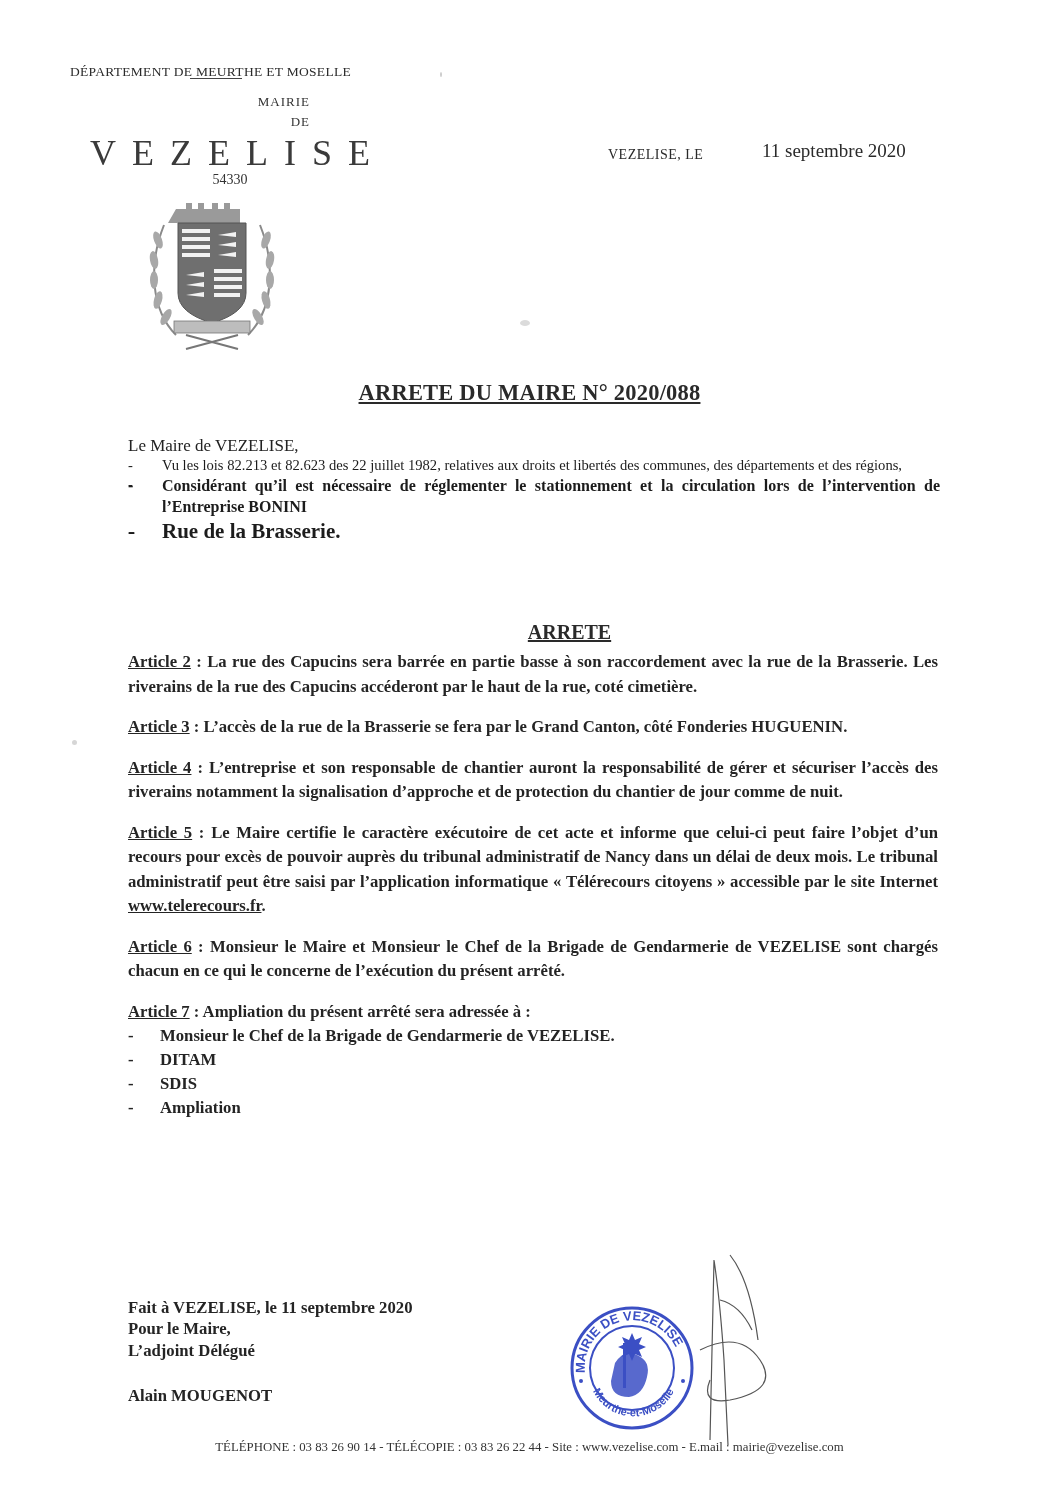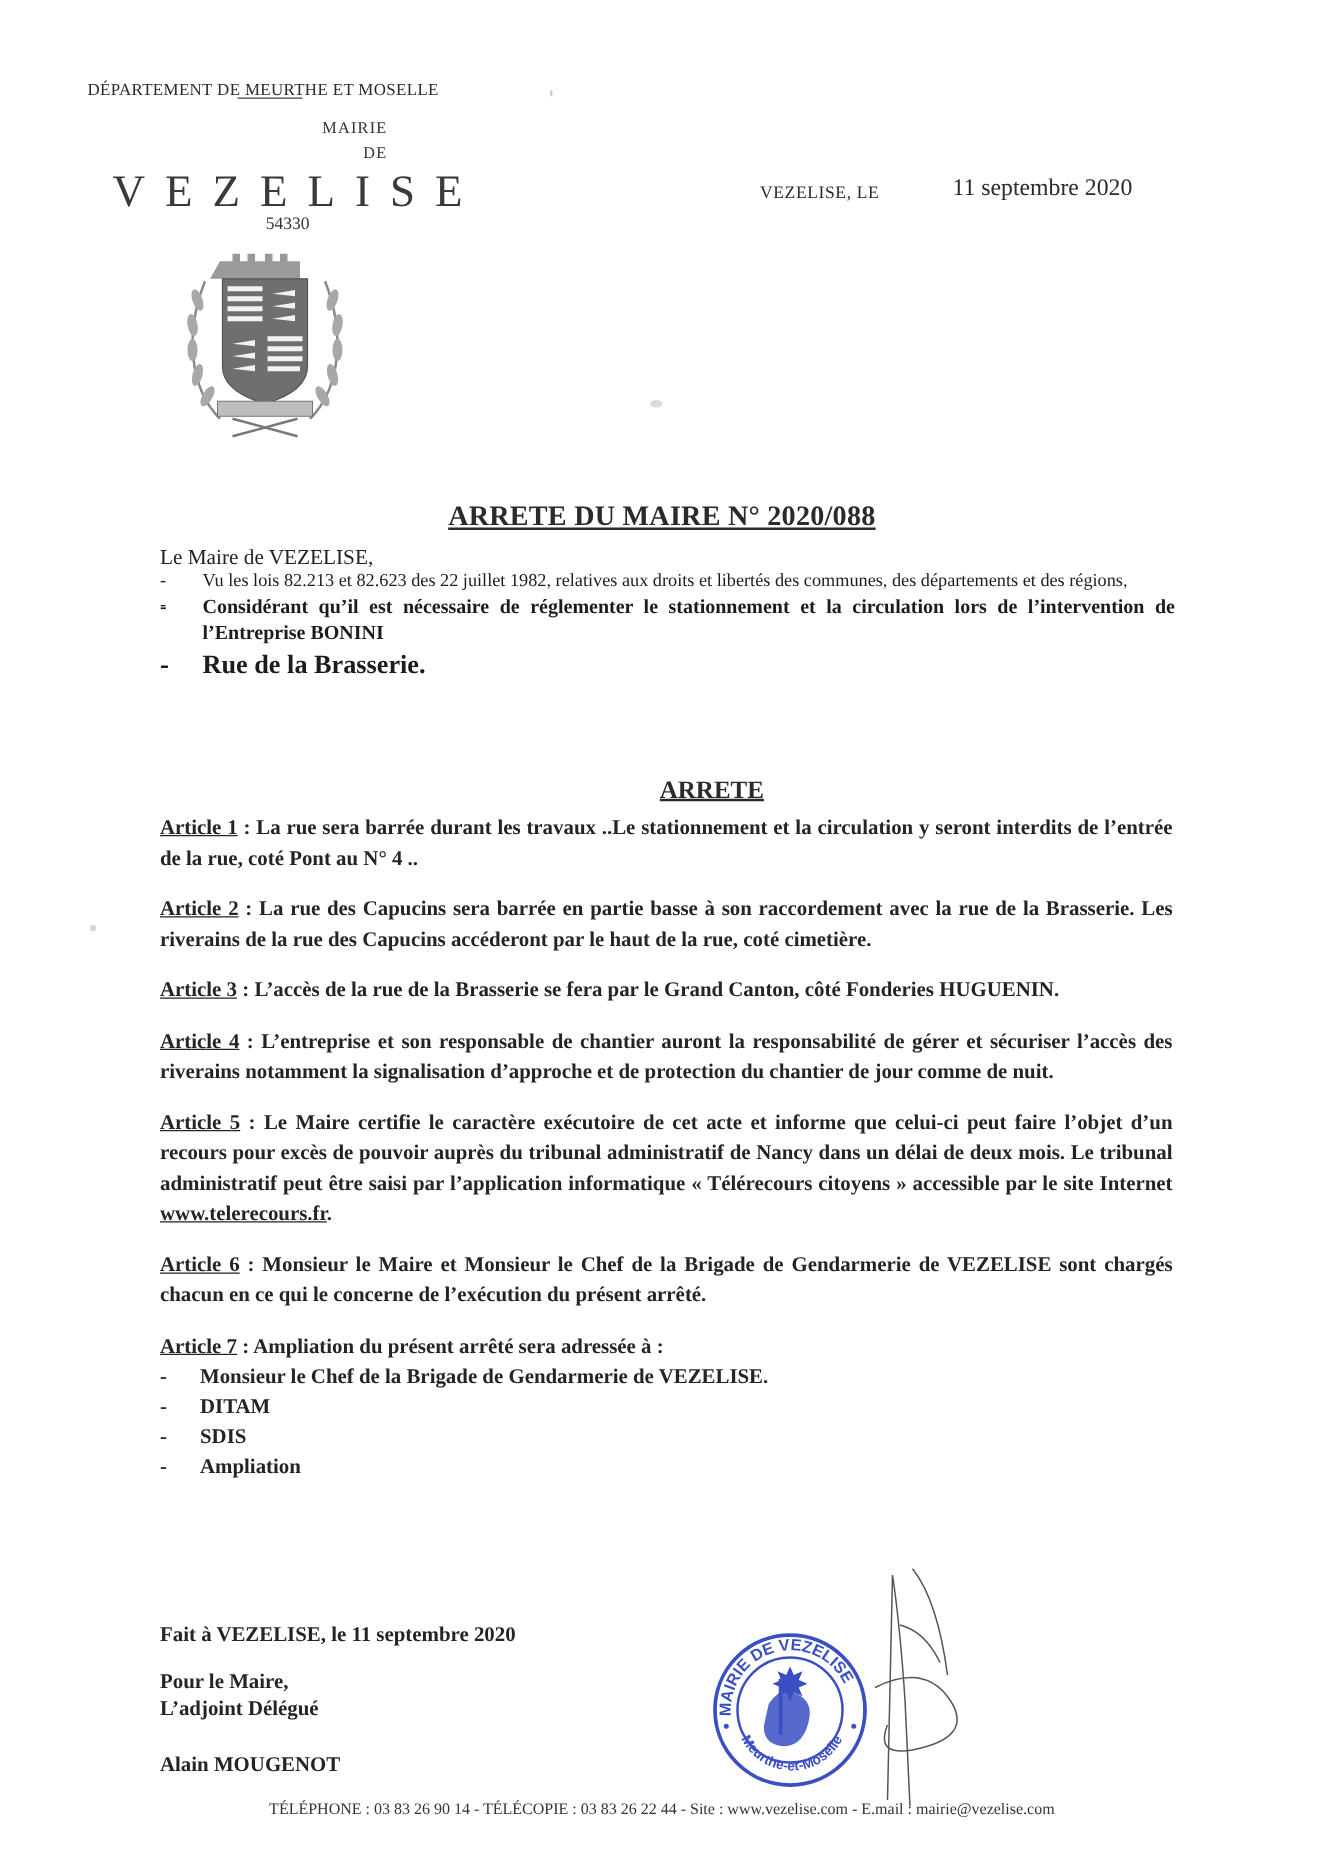--- a/index.html
+++ b/index.html
@@ -11,21 +11,21 @@
   .dept { left: 70px; top: 52px; font-size: 13.5px; letter-spacing: 0.3px; color: #2b2b2b; margin-top: 12px; }
   .dept-rule { left: 190px; top: 78px; width: 52px; height: 1px; background: #444; }
   .mairie { left: 150px; top: 92px; width: 160px; text-align: right; font-size: 13px; line-height: 20px; letter-spacing: 1px; color: #333; }
   .town { left: 90px; top: 133px; font-size: 36px; letter-spacing: 16px; color: #3a3a3a; line-height: 40px; }
   .postal { left: 150px; top: 172px; width: 160px; text-align: center; font-size: 14px; color: #333; }
   .crest { left: 146px; top: 195px; width: 132px; height: 158px; }
 
   .date-label { left: 608px; top: 147px; font-size: 14px; letter-spacing: 0.5px; color: #2a2a2a; }
   .date-value { left: 762px; top: 140px; font-size: 19px; color: #2a2a2a; }
 
-  .title { left: 0; width: 1059px; top: 400px; text-align: center; font-size: 22.5px; font-weight: bold; text-decoration: underline; color: #2a2a2a; letter-spacing: 0.2px; }
+  .title { left: 0; width: 1059px; top: 380px; text-align: center; font-size: 22.5px; font-weight: bold; text-decoration: underline; color: #2a2a2a; letter-spacing: 0.2px; }
 
   .intro { left: 128px; top: 436px; font-size: 17px; color: #222; }
 
   .vu-list { left: 128px; top: 456px; width: 812px; }
   .vu-item { position: relative; padding-left: 34px; }
   .vu-item .dash { position: absolute; left: 0; top: 0; }
   .vu-item.normal { font-size: 14.6px; line-height: 18.5px; }
   .vu-item.bold { font-size: 16px; font-weight: bold; line-height: 21px; text-align: justify; }
   .vu-item.big { font-size: 21px; font-weight: bold; line-height: 28px; }
 
@@ -33,21 +33,21 @@
 
   .articles { left: 128px; top: 650px; width: 810px; font-size: 16.7px; font-weight: bold; line-height: 24.5px; color: #242424; }
   .article { text-align: justify; margin: 0 0 16px 0; }
   .article .art-label { text-decoration: underline; }
   .article a { color: #242424; text-decoration: underline; }
   .art7-list { margin: 0; padding: 0; }
   .art7-item { position: relative; padding-left: 32px; line-height: 24px; }
   .art7-item .dash { position: absolute; left: 0; top: 0; }
 
   .signature { left: 128px; top: 1298px; font-size: 16.7px; font-weight: bold; color: #242424; }
-  .sig-place { margin-bottom: 16px; }
+  .sig-place { }
   .sig-role { line-height: 22px; }
   .sig-name { margin-top: 24px; }
 
   .stamp { left: 565px; top: 1303px; width: 135px; height: 130px; }
   .scribble { left: 690px; top: 1240px; width: 100px; height: 205px; }
 
   .footer { left: 0; width: 1059px; top: 1440px; text-align: center; font-size: 12.8px; color: #333; }
 
   .speck { background: #999; border-radius: 50%; }
 </style>
@@ -117,21 +117,20 @@
   <div class="vu-item normal"><span class="dash">-</span><span>Vu les lois 82.213 et 82.623 des 22 juillet 1982, relatives aux droits et libertés des communes, des départements et des régions,</span></div>
   <div class="vu-item normal"><span class="dash">-</span></div>
   <div class="vu-item bold"><span class="dash">-</span><span>Considérant qu’il est nécessaire de réglementer le stationnement et la circulation lors de l’intervention de l’Entreprise BONINI</span></div>
   <div class="vu-item big"><span class="dash">-</span></div>
   <div class="vu-item big"><span class="dash">-</span><span>Rue de la Brasserie.</span></div>
 </div>
 
 <div class="abs arrete-head">ARRETE</div>
 
 <div class="abs articles">
-  <p class="article"><span class="art-label">Article  1</span><span> : </span><span>La rue sera barrée durant les travaux ..Le stationnement et la circulation y seront interdits de l’entrée de la rue, coté Pont  au N° 4 ..</span></p>
   <p class="article"><span class="art-label">Article 2</span><span> : </span><span>La rue des Capucins sera barrée en partie basse à son raccordement avec la rue de la Brasserie. Les riverains de la rue des Capucins accéderont par le haut de la rue, coté cimetière.</span></p>
   <p class="article"><span class="art-label">Article 3</span><span> : </span><span>L’accès de la rue de la Brasserie se fera par le Grand Canton, côté Fonderies HUGUENIN.</span></p>
   <p class="article"><span class="art-label">Article 4</span><span> : </span><span>L’entreprise et son responsable de chantier auront la responsabilité de gérer et sécuriser l’accès des riverains notamment la signalisation d’approche et de protection du chantier de jour comme de nuit.</span></p>
   <p class="article"><span class="art-label">Article 5</span><span> : </span><span>Le Maire certifie le caractère exécutoire de cet acte et informe que celui-ci peut faire l’objet d’un recours pour excès de pouvoir auprès du tribunal administratif de Nancy dans un délai de deux mois. Le tribunal administratif peut être saisi par l’application informatique « Télérecours citoyens » accessible par le site Internet</span> <a>www.telerecours.fr</a><span>.</span></p>
   <p class="article"><span class="art-label">Article 6</span><span> : </span><span>Monsieur le Maire et Monsieur le Chef de la Brigade de Gendarmerie de VEZELISE sont chargés chacun en ce qui le concerne de l’exécution du présent arrêté.</span></p>
   <p class="article" style="margin-bottom:0"><span class="art-label">Article 7</span><span> : </span><span>Ampliation du présent arrêté sera adressée à :</span></p>
   <div class="art7-list">
     <div class="art7-item"><span class="dash">-</span><span>Monsieur le Chef de la Brigade de Gendarmerie de VEZELISE.</span></div>
     <div class="art7-item"><span class="dash">-</span><span>DITAM</span></div>
     <div class="art7-item"><span class="dash">-</span><span>SDIS</span></div>

